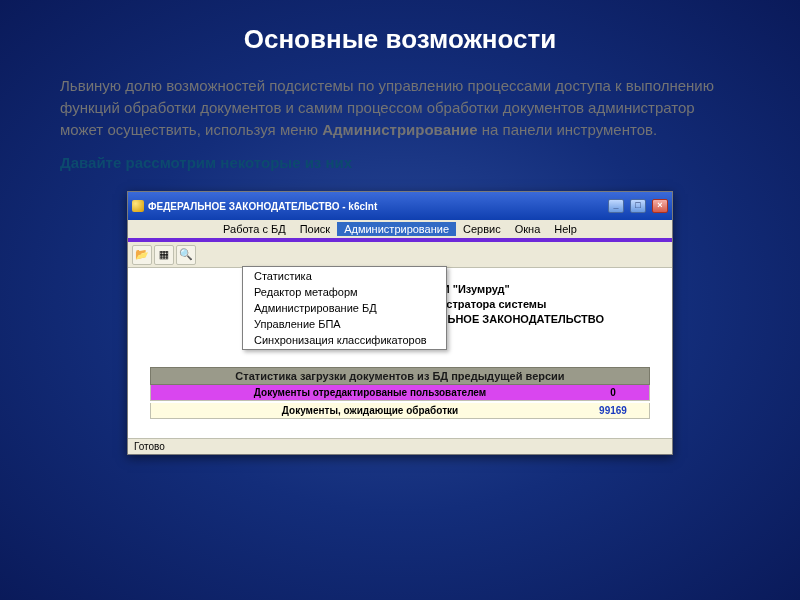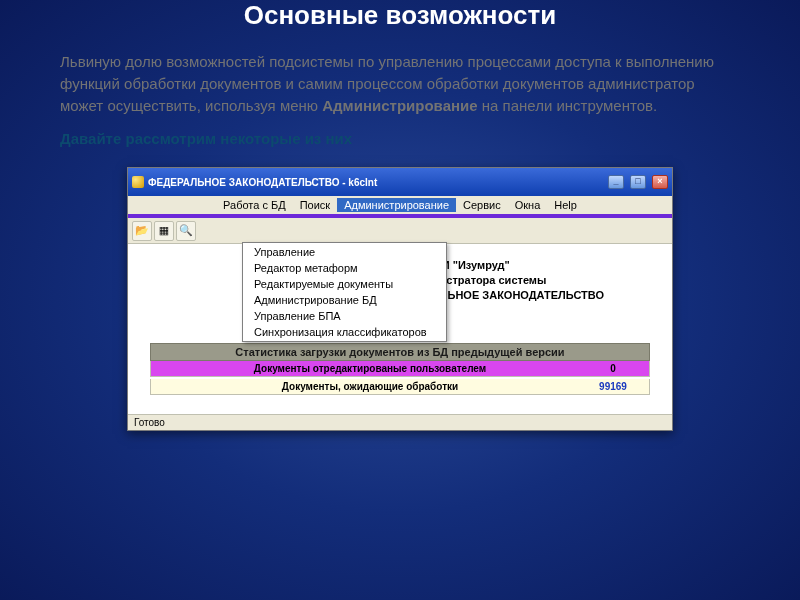--- a/index.html
+++ b/index.html
@@ -9,20 +9,21 @@
     background: radial-gradient(ellipse at center, #2a4a9a 0%, #132d7a 50%, #0a1a5a 100%);
     font-family: Arial, sans-serif;
     position: relative;
     overflow: hidden;
   }
   .slide-title {
     color: #fff;
     font-size: 26px;
     font-weight: bold;
     text-align: center;
+    padding-top: 24px;
   }
   .slide-text {
     color: #737373;
     font-size: 15px;
     line-height: 1.45;
     padding: 20px 60px 10px 60px;
   }
   .slide-text b { font-weight: bold; }
   .slide-text2 {
     color: #0c4a6e;
@@ -210,23 +211,22 @@
         <span>▦</span>
       </div>
     <div class="tbtn">
         <span>🔍</span>
       </div>
   </div>
 
   <div class="content-area">
 
     <div class="dropdown-menu">
-      <div class="dm-item">Управление</div>
+      <div class="dm-item">Статистика</div>
       <div class="dm-item">Редактор метаформ</div>
-      <div class="dm-item">Редактируемые документы</div>
       <div class="dm-item">Администрирование БД</div>
       <div class="dm-item">Управление БПА</div>
       <div class="dm-item">Синхронизация классификаторов</div>
     </div>
 
     <div class="right-block">
       <div>ИСПИ "Изумруд"</div>
       <div>министратора системы</div>
       <div>ЕРАЛЬНОЕ ЗАКОНОДАТЕЛЬСТВО</div>
     </div>

